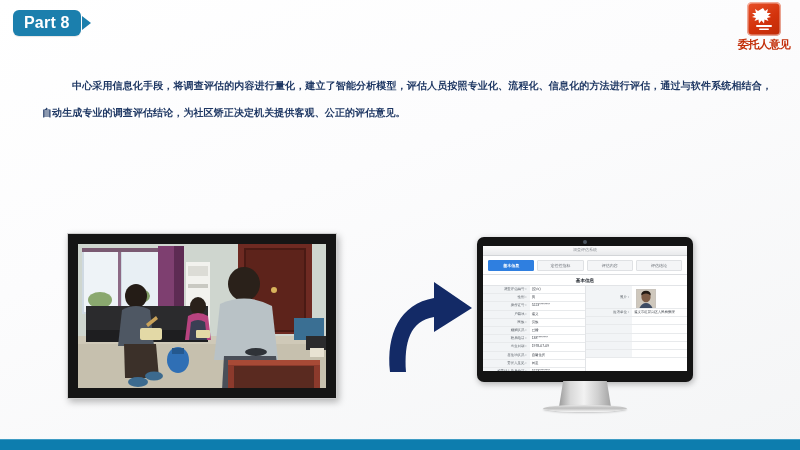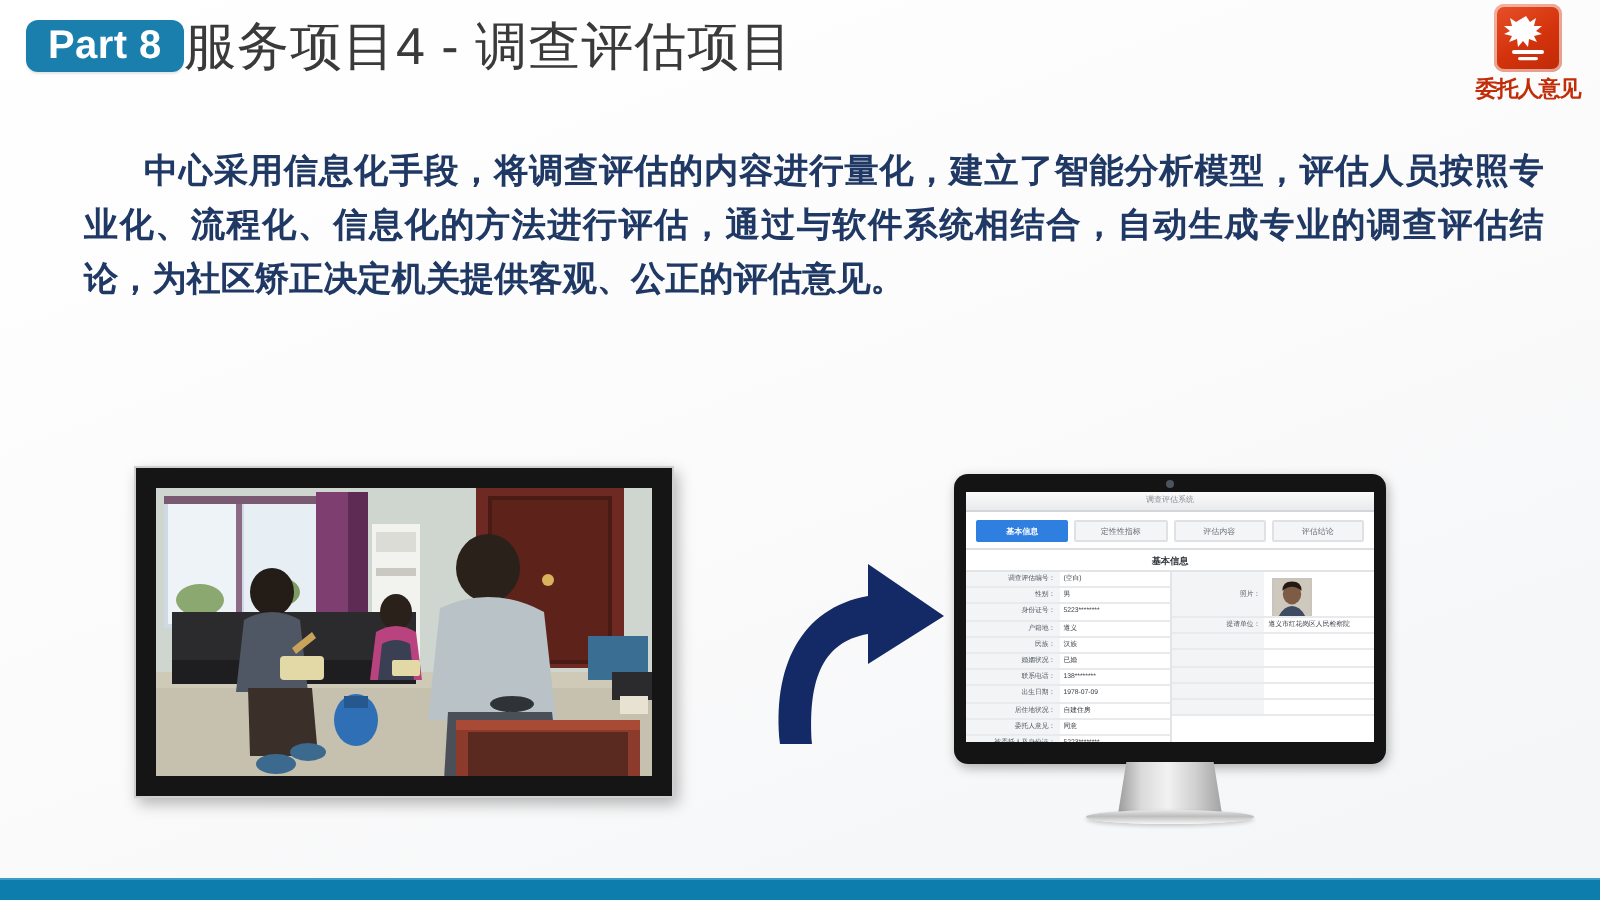--- a/index.html
+++ b/index.html
@@ -32,21 +32,21 @@
 
   .part-badge {
     position: absolute;
     left: 13px;
     top: 10px;
     height: 26px;
     padding: 0 11px 0 11px;
     background: #1b7fad;
     border-radius: 6px;
     color: #ffffff;
-    font-size: 20px;
+    font-size: 16px;
     font-weight: bold;
     line-height: 26px;
     letter-spacing: 0.2px;
     white-space: nowrap;
     box-shadow: 0 1px 1px rgba(0,0,0,0.10);
   }
   .part-badge-tail {
     position: absolute;
     left: 82px;
     top: 16px;
@@ -92,21 +92,21 @@
     letter-spacing: -0.5px;
     white-space: nowrap;
   }
 
   
   .body-text {
     position: absolute;
     left: 42px;
     top: 72px;
     width: 730px;
-    font-size: 17px;
+    font-size: 10px;
     font-weight: bold;
     line-height: 27px;
     color: #1f3864;
     text-indent: 30px;
     text-align: justify;
     letter-spacing: 0.1px;
   }
 
   
   .photo-frame {
@@ -317,21 +317,20 @@
   }
 </style>
 </head>
 <body>
 
 <div class="slide">
 
   <div class="header">
     <div class="part-badge">Part 8</div>
     <div class="part-badge-tail"></div>
-    <div class="page-title">服务项目4 - 调查评估项目</div>
 
     <div class="brand">
       <div class="brand-mark">
         <svg width="34" height="34" viewBox="0 0 34 34" aria-hidden="true">
           <g fill="#ffffff">
             <path d="M16 6 l2 3 l3 -2 l-1 4 l4 0 l-3 2.5 l3 1.5 l-4 1 l1.5 3 l-4 -1.5 l-0.5 4 l-2.5 -3 l-2.5 3 l-0.5 -4 l-4 1.5 l1.5 -3 l-4 -1 l3 -1.5 l-3 -2.5 l4 0 l-1 -4 l3 2 z"></path>
             <rect x="9" y="23" width="16" height="2" rx="1"></rect>
             <rect x="12" y="26.5" width="10" height="1.6" rx="0.8"></rect>
           </g>
         </svg>

